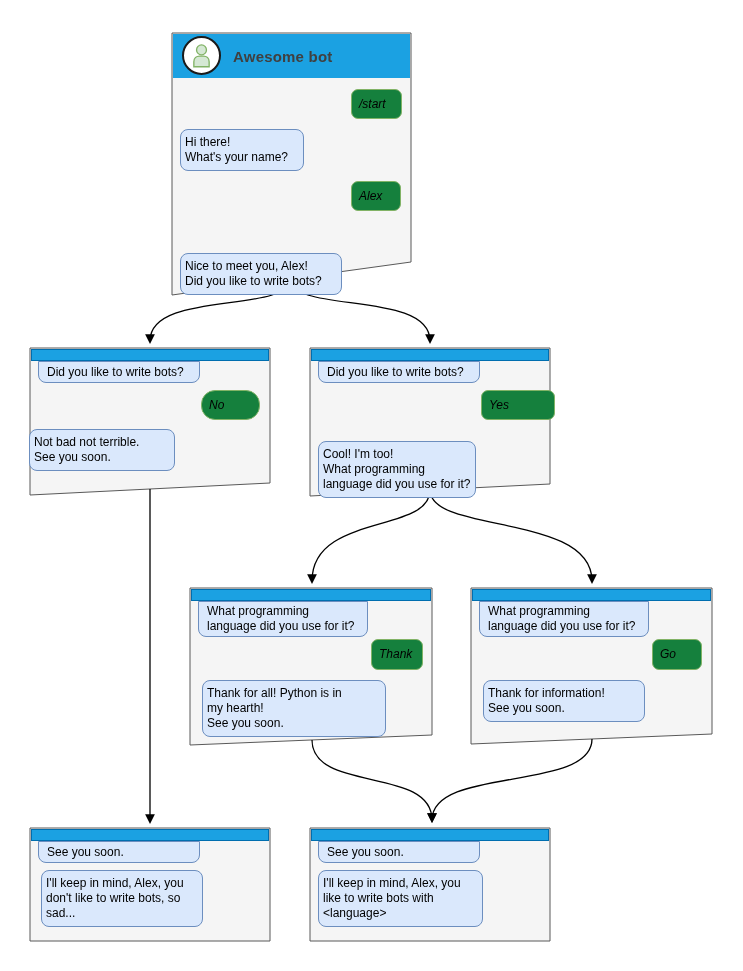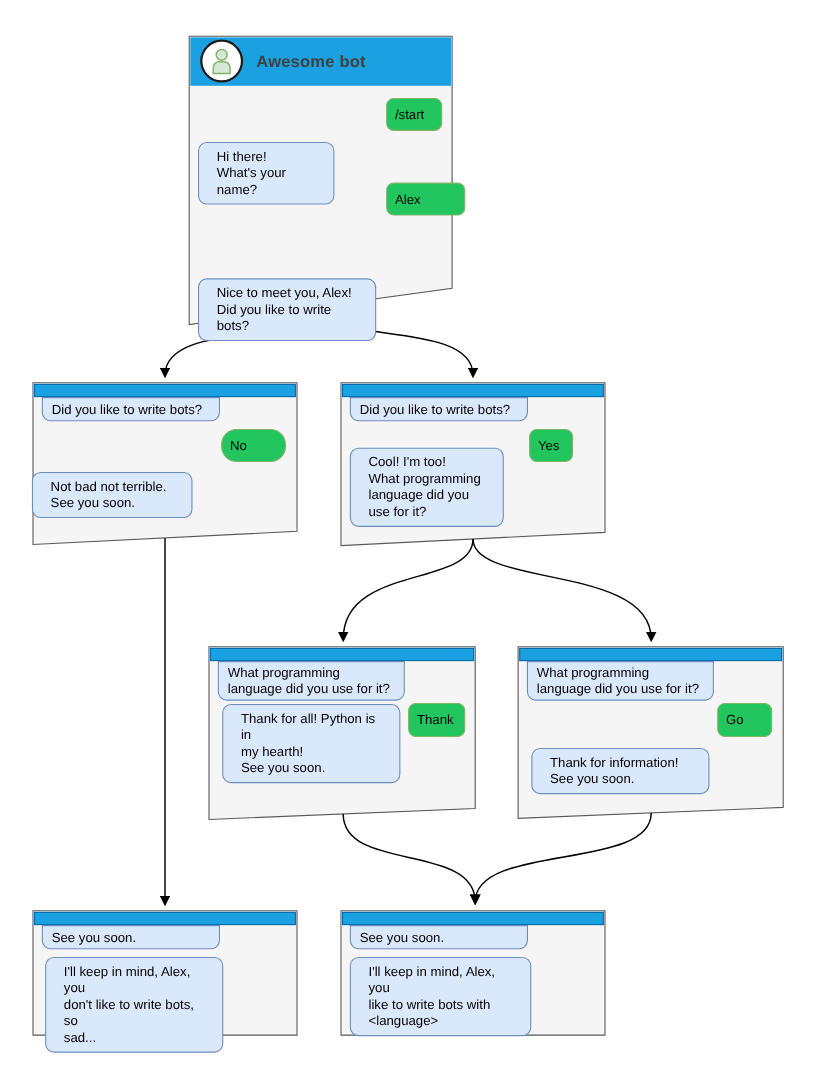--- a/index.html
+++ b/index.html
@@ -24,26 +24,26 @@
     display:flex;align-items:center;justify-content:center;
   }
   .titlebar{
     position:absolute;height:12px;background:#1BA1E2;
     border:1px solid #006EAF;box-sizing:border-box;
   }
   .bub{
     position:absolute;box-sizing:border-box;font-size:12px;line-height:15px;
     color:#000000;white-space:pre-line;
   }
-  .bot-b{background:#DAE8FC;border:1px solid #6C8EBF;border-radius:8px;padding:5px 16px;}
+  .bot-b{background:#DAE8FC;border:1px solid #6C8EBF;border-radius:8px;padding:5px 4px;}
   .attached{border-radius:0 0 8px 8px;padding:3px 8px;}
   .attached2{border-radius:0 0 8px 8px;padding:2px 8px;}
   .user-b{
-    background:#22c55e;border:1px solid #82B366;border-radius:7px;
-    display:flex;align-items:center;padding:12px 7px;white-space:nowrap;
+    background:#15803d;border:1px solid #82B366;border-radius:7px;
+    display:flex;align-items:center;padding:12px 7px;white-space:nowrap;font-style:italic;
   }
 </style>
 </head>
 <body>
 
 <div id="canvas">
 
   <svg id="bg" xmlns="http://www.w3.org/2000/svg">
     <defs>
       <marker id="ah" viewBox="0 0 10 10" refX="7" refY="5" markerWidth="7.5" markerHeight="7.5" orient="auto">
@@ -73,42 +73,42 @@
       <svg width="27" height="27" viewBox="0 0 24 24">
         <circle cx="12" cy="7" r="4.4" fill="#D5E8D4" stroke="#82B366" stroke-width="1.2"></circle>
         <path d="M5.2,22 L5.2,17.6 C5.2,14.4 7.6,12.5 10.2,12.5 L13.8,12.5 C16.4,12.5 18.8,14.4 18.8,17.6 L18.8,22 Z" fill="#D5E8D4" stroke="#82B366" stroke-width="1.2"></path>
       </svg>
     </div>
     <div class="hdr-title">Awesome bot</div>
   </div>
   <div class="bub user-b" style="left:351px;top:89px;width:51px;height:30px;">/start</div>
   <div class="bub bot-b" style="left:180px;top:129px;width:124px;">Hi there!
 What's your name?</div>
-  <div class="bub user-b" style="left:351px;top:166px;width:72px;height:30px;">Alex</div>
+  <div class="bub user-b" style="left:351px;top:181px;width:50px;height:30px;">Alex</div>
   <div class="bub bot-b" style="left:180px;top:219px;width:162px;margin-top:34px;">Nice to meet you, Alex!
 Did you like to write bots?</div>
 
   <div class="titlebar" style="left:31px;top:349px;width:238px;"></div>
   <div class="bub bot-b attached" style="left:38px;top:361px;width:162px;height:22px;">Did you like to write bots?</div>
   <div class="bub user-b" style="left:201px;top:390px;width:59px;height:30px;border-radius:14px;">No</div>
   <div class="bub bot-b" style="left:29px;top:429px;width:146px;">Not bad not terrible.
 See you soon.</div>
 
   <div class="titlebar" style="left:311px;top:349px;width:238px;"></div>
   <div class="bub bot-b attached" style="left:318px;top:361px;width:162px;height:22px;">Did you like to write bots?</div>
-  <div class="bub user-b" style="left:481px;top:390px;width:40px;height:30px;">Yes</div>
-  <div class="bub bot-b" style="left:318px;top:407px;width:140px;">Cool! I'm too!
+  <div class="bub user-b" style="left:481px;top:390px;width:74px;height:30px;">Yes</div>
+  <div class="bub bot-b" style="left:318px;top:441px;width:158px;">Cool! I'm too!
 What programming
 language did you use for it?</div>
 
   <div class="titlebar" style="left:191px;top:589px;width:240px;"></div>
   <div class="bub bot-b attached2" style="left:198px;top:601px;width:170px;">What programming
 language did you use for it?</div>
   <div class="bub user-b" style="left:371px;top:639px;width:52px;height:31px;">Thank</div>
-  <div class="bub bot-b" style="left:202px;top:640px;width:162px;">Thank for all! Python is in
+  <div class="bub bot-b" style="left:202px;top:680px;width:184px;">Thank for all! Python is in
 my hearth!
 See you soon.</div>
 
   <div class="titlebar" style="left:472px;top:589px;width:239px;"></div>
   <div class="bub bot-b attached2" style="left:479px;top:601px;width:170px;">What programming
 language did you use for it?</div>
   <div class="bub user-b" style="left:652px;top:639px;width:50px;height:31px;">Go</div>
   <div class="bub bot-b" style="left:483px;top:680px;width:162px;">Thank for information!
 See you soon.</div>
 

